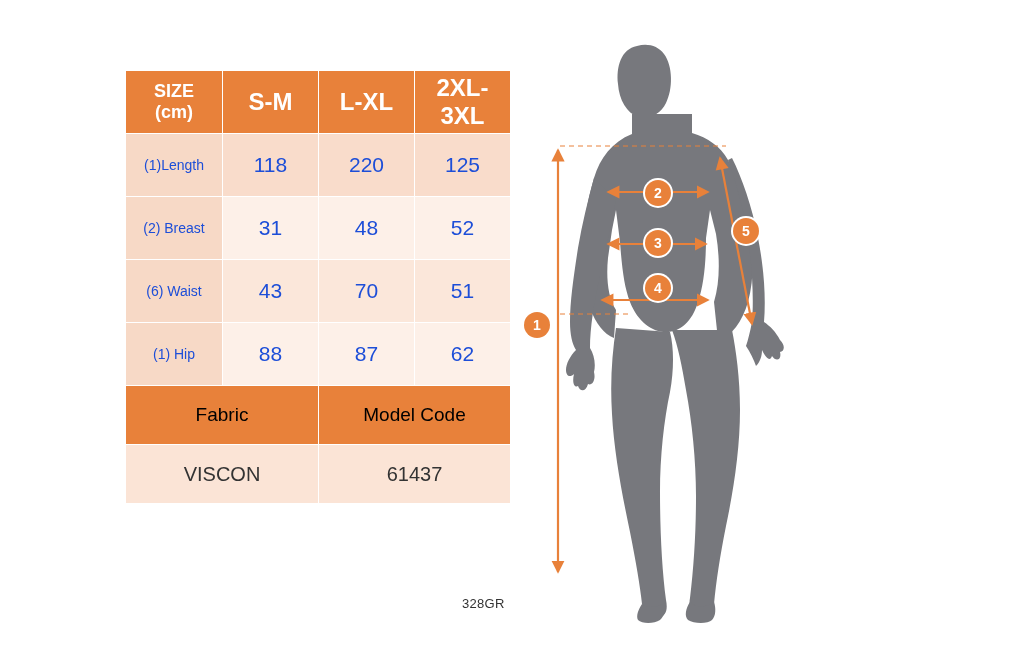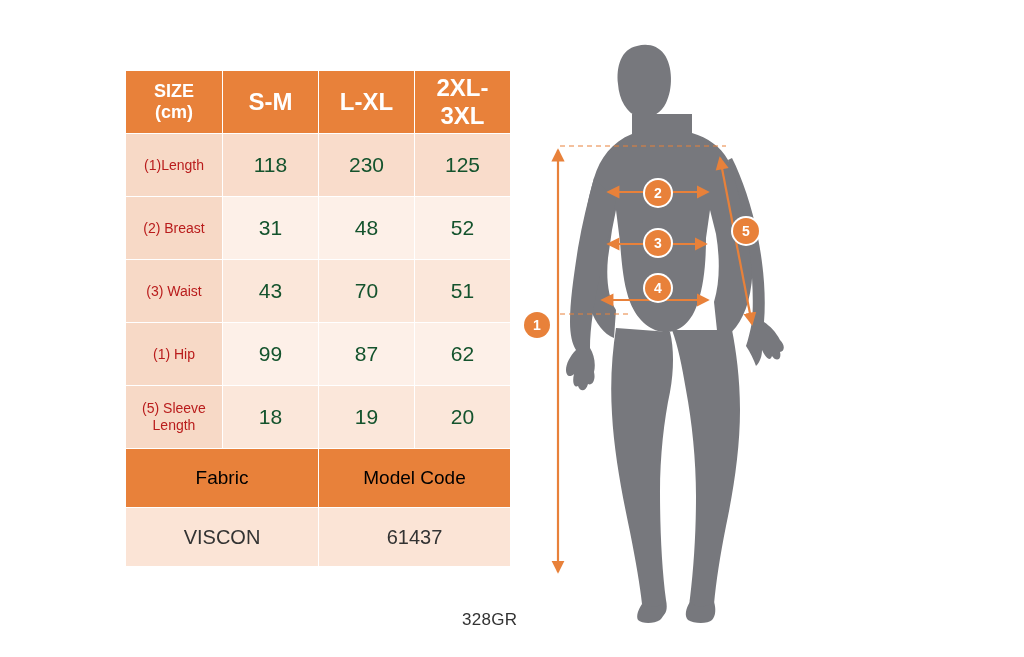--- a/index.html
+++ b/index.html
@@ -39,28 +39,28 @@
     font-weight: bold;
     font-size: 24px;
     height: 62px;
     line-height: 1.15;
   }
   .head-cell.size-label {
     font-size: 18px;
   }
   .row-label {
     background: #f7d9c6;
-    color: #b91c1c;
+    color: #1d4ed8;
     font-size: 14px;
     height: 62px;
     line-height: 1.2;
   }
   .val {
     font-size: 21px;
-    color: #14532d;
+    color: #1d4ed8;
     height: 62px;
   }
   .val.shade-a { background: #f9dccb; }
   .val.shade-b { background: #fdf0e8; }
   .val.shade-c { background: #fbe7da; }
 
   .footer-head {
     background: #e8813a;
     color: #000000;
     font-weight: normal;
@@ -71,22 +71,22 @@
     background: #fbe4d6;
     color: #333333;
     font-size: 20px;
     height: 58px;
     margin-top: 40px;
   }
 
   #model-code-note {
     position: absolute;
     left: 462px;
-    top: 610px;
-    font-size: 17px;
+    top: 596px;
+    font-size: 13px;
     color: #333333;
     letter-spacing: .3px;
   }
 
   
   #figure-panel {
     position: absolute;
     left: 520px;
     top: 10px;
     width: 500px;
@@ -127,49 +127,40 @@
         </th>
         <th class="head-cell">S-M</th>
         <th class="head-cell">L-XL</th>
         <th class="head-cell">2XL-3XL</th>
       </tr>
     </thead>
     <tbody>
       <tr>
         <td class="row-label">(1)Length</td>
         <td class="val shade-a">118</td>
-        <td class="val shade-a">230</td>
+        <td class="val shade-a">220</td>
         <td class="val shade-a">125</td>
       </tr>
       <tr>
         <td class="row-label">(2) Breast</td>
         <td class="val shade-b">31</td>
         <td class="val shade-b">48</td>
         <td class="val shade-b">52</td>
       </tr>
       <tr>
-        <td class="row-label">(3) Waist</td>
+        <td class="row-label">(6) Waist</td>
         <td class="val shade-c">43</td>
         <td class="val shade-c">70</td>
         <td class="val shade-c">51</td>
       </tr>
       <tr>
         <td class="row-label">(1) Hip</td>
-        <td class="val shade-b">99</td>
+        <td class="val shade-b">88</td>
         <td class="val shade-b">87</td>
         <td class="val shade-b">62</td>
-      </tr>
-      <tr>
-        <td class="row-label">
-          <div>(5) Sleeve</div>
-          <div>Length</div>
-        </td>
-        <td class="val shade-c">18</td>
-        <td class="val shade-c">19</td>
-        <td class="val shade-c">20</td>
       </tr>
       <tr>
         <td class="footer-head" colspan="2">Fabric</td>
         <td class="footer-head" colspan="2">Model Code</td>
       </tr>
       <tr>
         <td class="footer-val" colspan="2">VISCON</td>
         <td class="footer-val" colspan="2">61437</td>
       </tr>
     </tbody>

